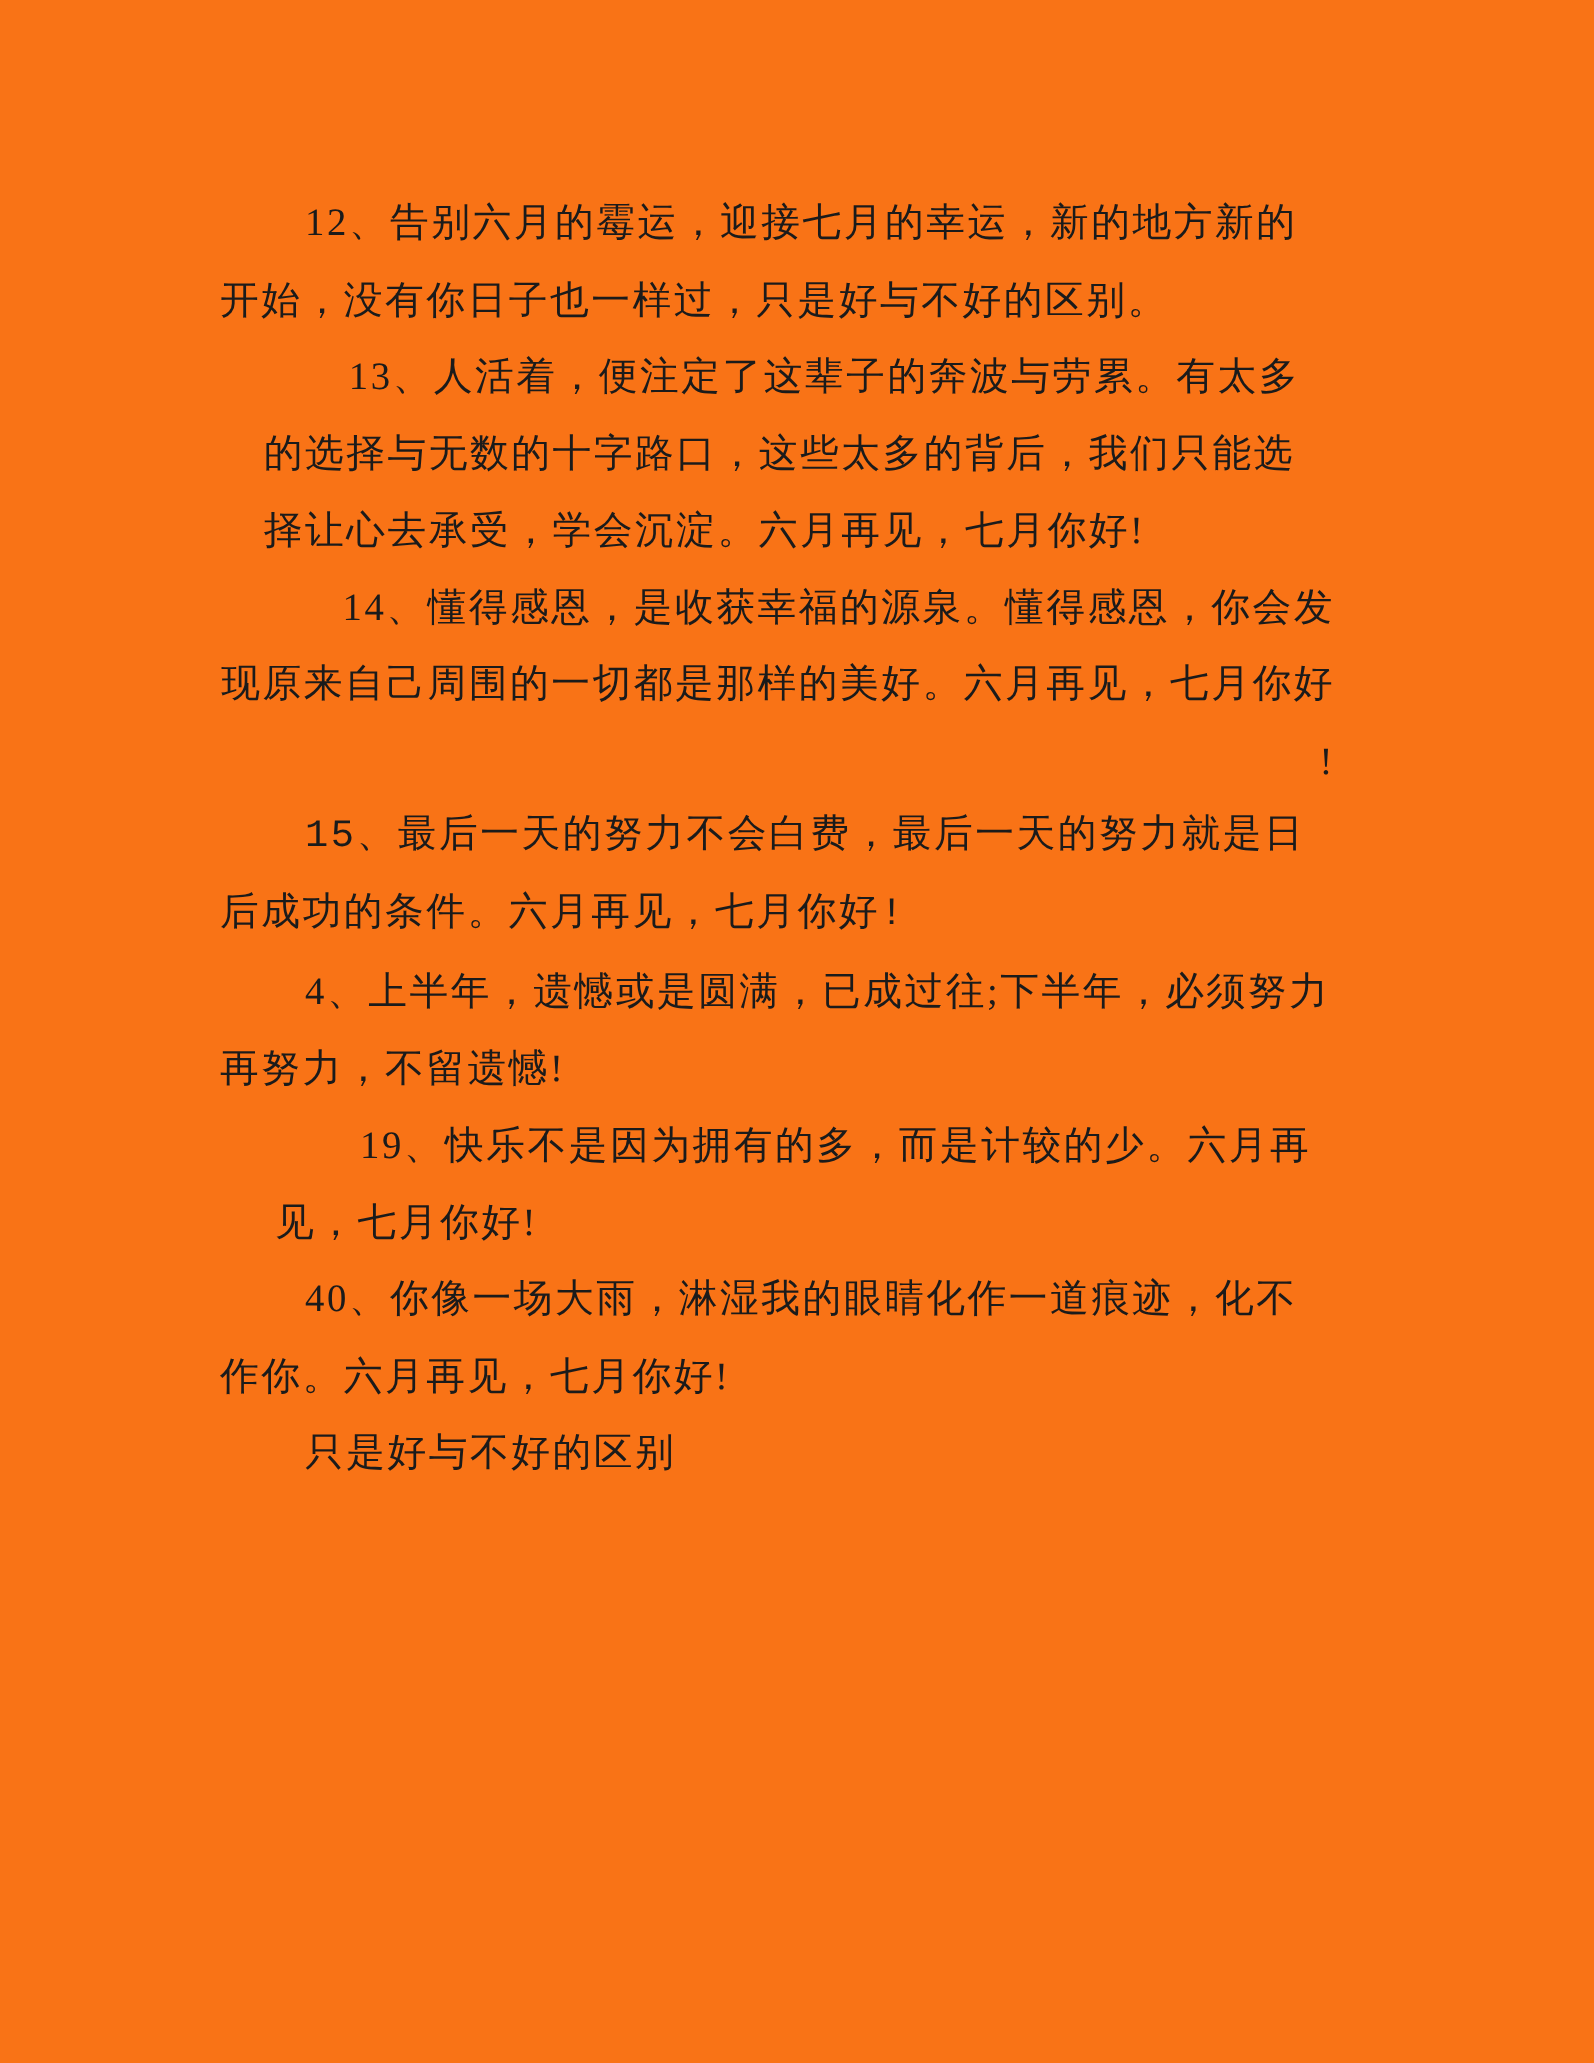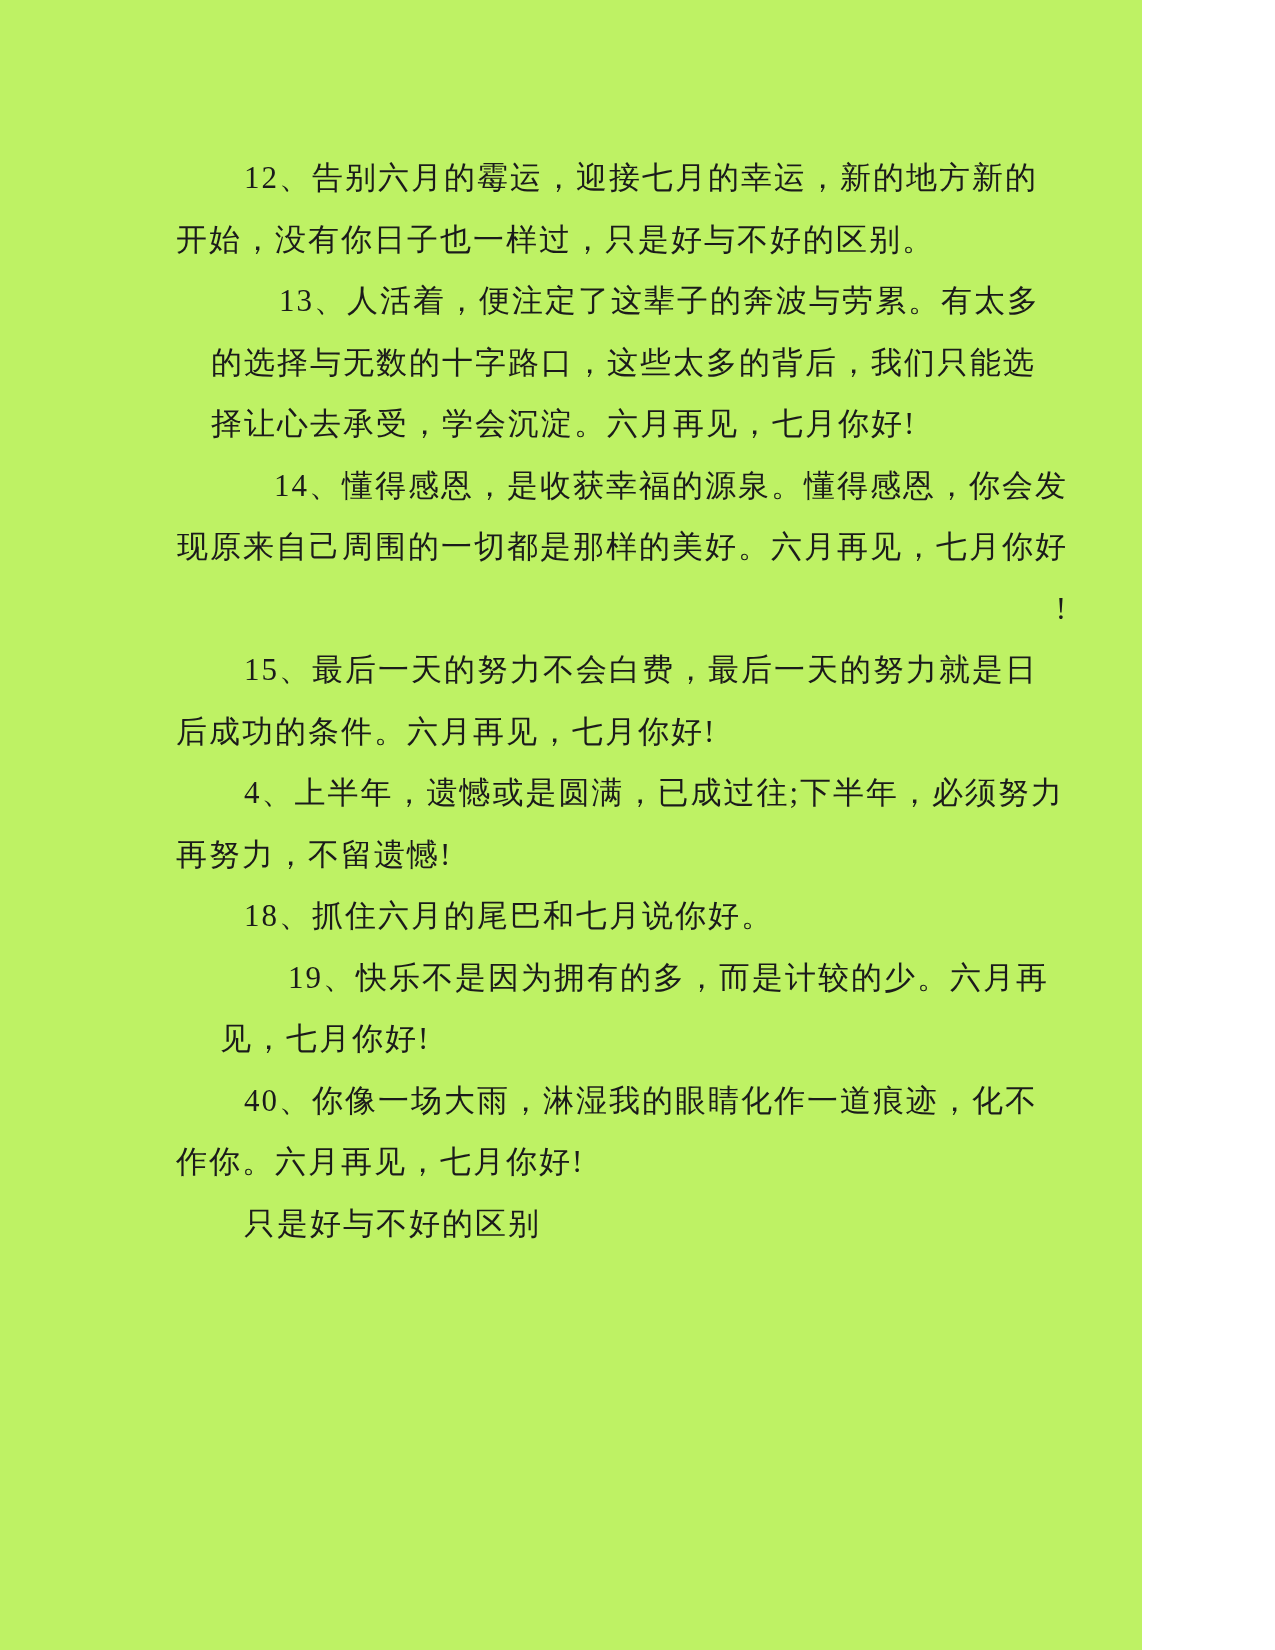--- a/index.html
+++ b/index.html
@@ -8,23 +8,23 @@
   }
   body {
     width: 1275px;
     height: 1650px;
     overflow: hidden;
     background: #ffffff;
     font-family: "Liberation Serif", "DejaVu Serif", serif;
   }
   .page {
     position: relative;
-    width: 1142px;
+    width: 1275px;
     height: 1650px;
-    background: #bef264;
+    background: #f97316;
   }
   .content {
     position: absolute;
     left: 176px;
     top: 147px;
     width: 892px;
   }
   .para {
     margin: 0;
     padding: 0;
@@ -48,26 +48,25 @@
 
 <div class="page">
   <div class="content">
 
     <p class="para" style="color: rgb(27, 27, 27);"><span>12</span><span>、</span><span>告别六月的霉运，迎接七月的幸运，新的地方新的开始，没有你日子也一样过，只是好与不好的区别。</span></p>
 
     <p class="para" style="color: rgb(27, 27, 27); margin-left: 35px;"><span>13</span><span>、</span><span>人活着，便注定了这辈子的奔波与劳累。有太多的选择与无数的十字路口，这些太多的背后，我们只能选择让心去承受，学会沉淀。六月再见，七月你好!</span></p>
 
     <p class="para" style="color: rgb(27, 27, 27); text-align: right;"><span>14</span><span>、</span><span>懂得感恩，是收获幸福的源泉。懂得感恩，你会发现原来自己周围的一切都是那样的美好。六月再见，七月你好!</span></p>
 
-    <p class="para" style="color: rgb(27, 27, 27);"><span>15</span><span>、</span><span>最后一天的努力不会白费，最后一天的努力就是日后成功的条件。六月再见，七月你好!</span></p>
+    <p class="para" style="color: rgb(27, 27, 27); font-family: Liberation Mono, monospace;"><span>15</span><span>、</span><span>最后一天的努力不会白费，最后一天的努力就是日后成功的条件。六月再见，七月你好!</span></p>
 
 
     <p class="para" style="color: rgb(27, 27, 27);"><span>4</span><span>、</span><span>上半年，遗憾或是圆满，已成过往;下半年，必须努力再努力，不留遗憾!</span></p>
 
-    <p class="para" style="color: rgb(27, 27, 27);"><span>18</span><span>、</span><span>抓住六月的尾巴和七月说你好。</span></p>
 
     <p class="para" style="color: rgb(27, 27, 27); margin-left: 44px;"><span>19</span><span>、</span><span>快乐不是因为拥有的多，而是计较的少。六月再见，七月你好!</span></p>
 
     <p class="para" style="color: rgb(27, 27, 27);"><span>40</span><span>、</span><span>你像一场大雨，淋湿我的眼睛化作一道痕迹，化不作你。六月再见，七月你好!</span></p>
 
     <p class="para" style="color: rgb(27, 27, 27);">只是好与不好的区别</p>
 
   </div>
 </div>
 

